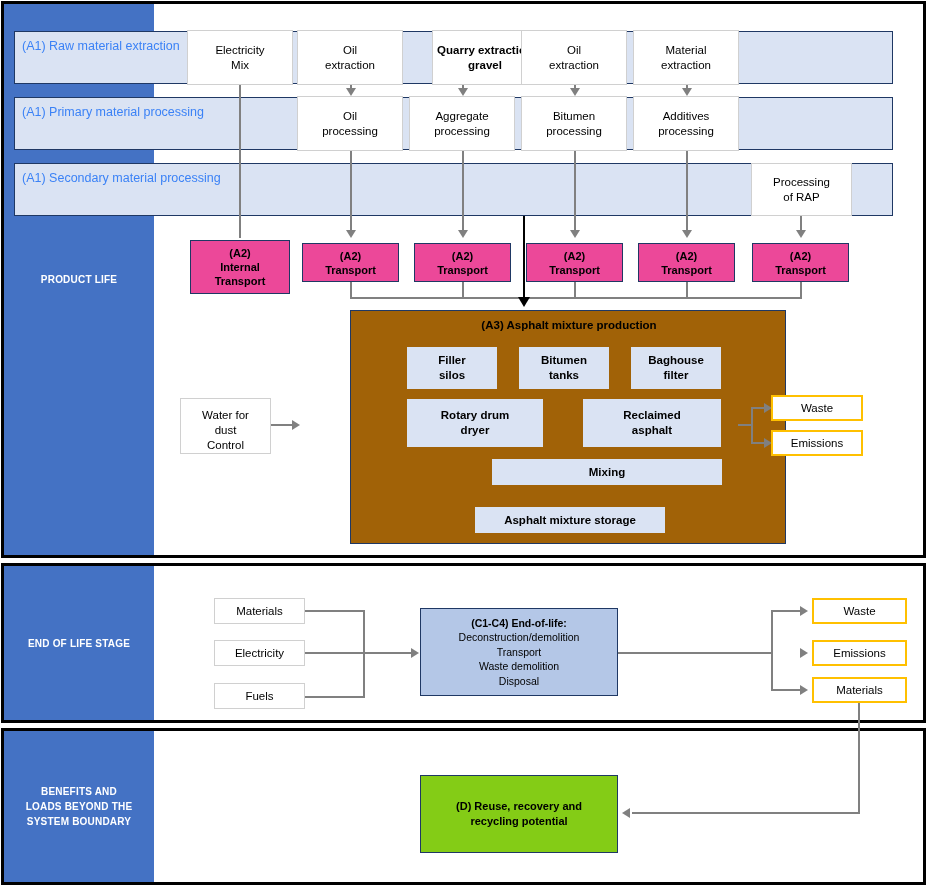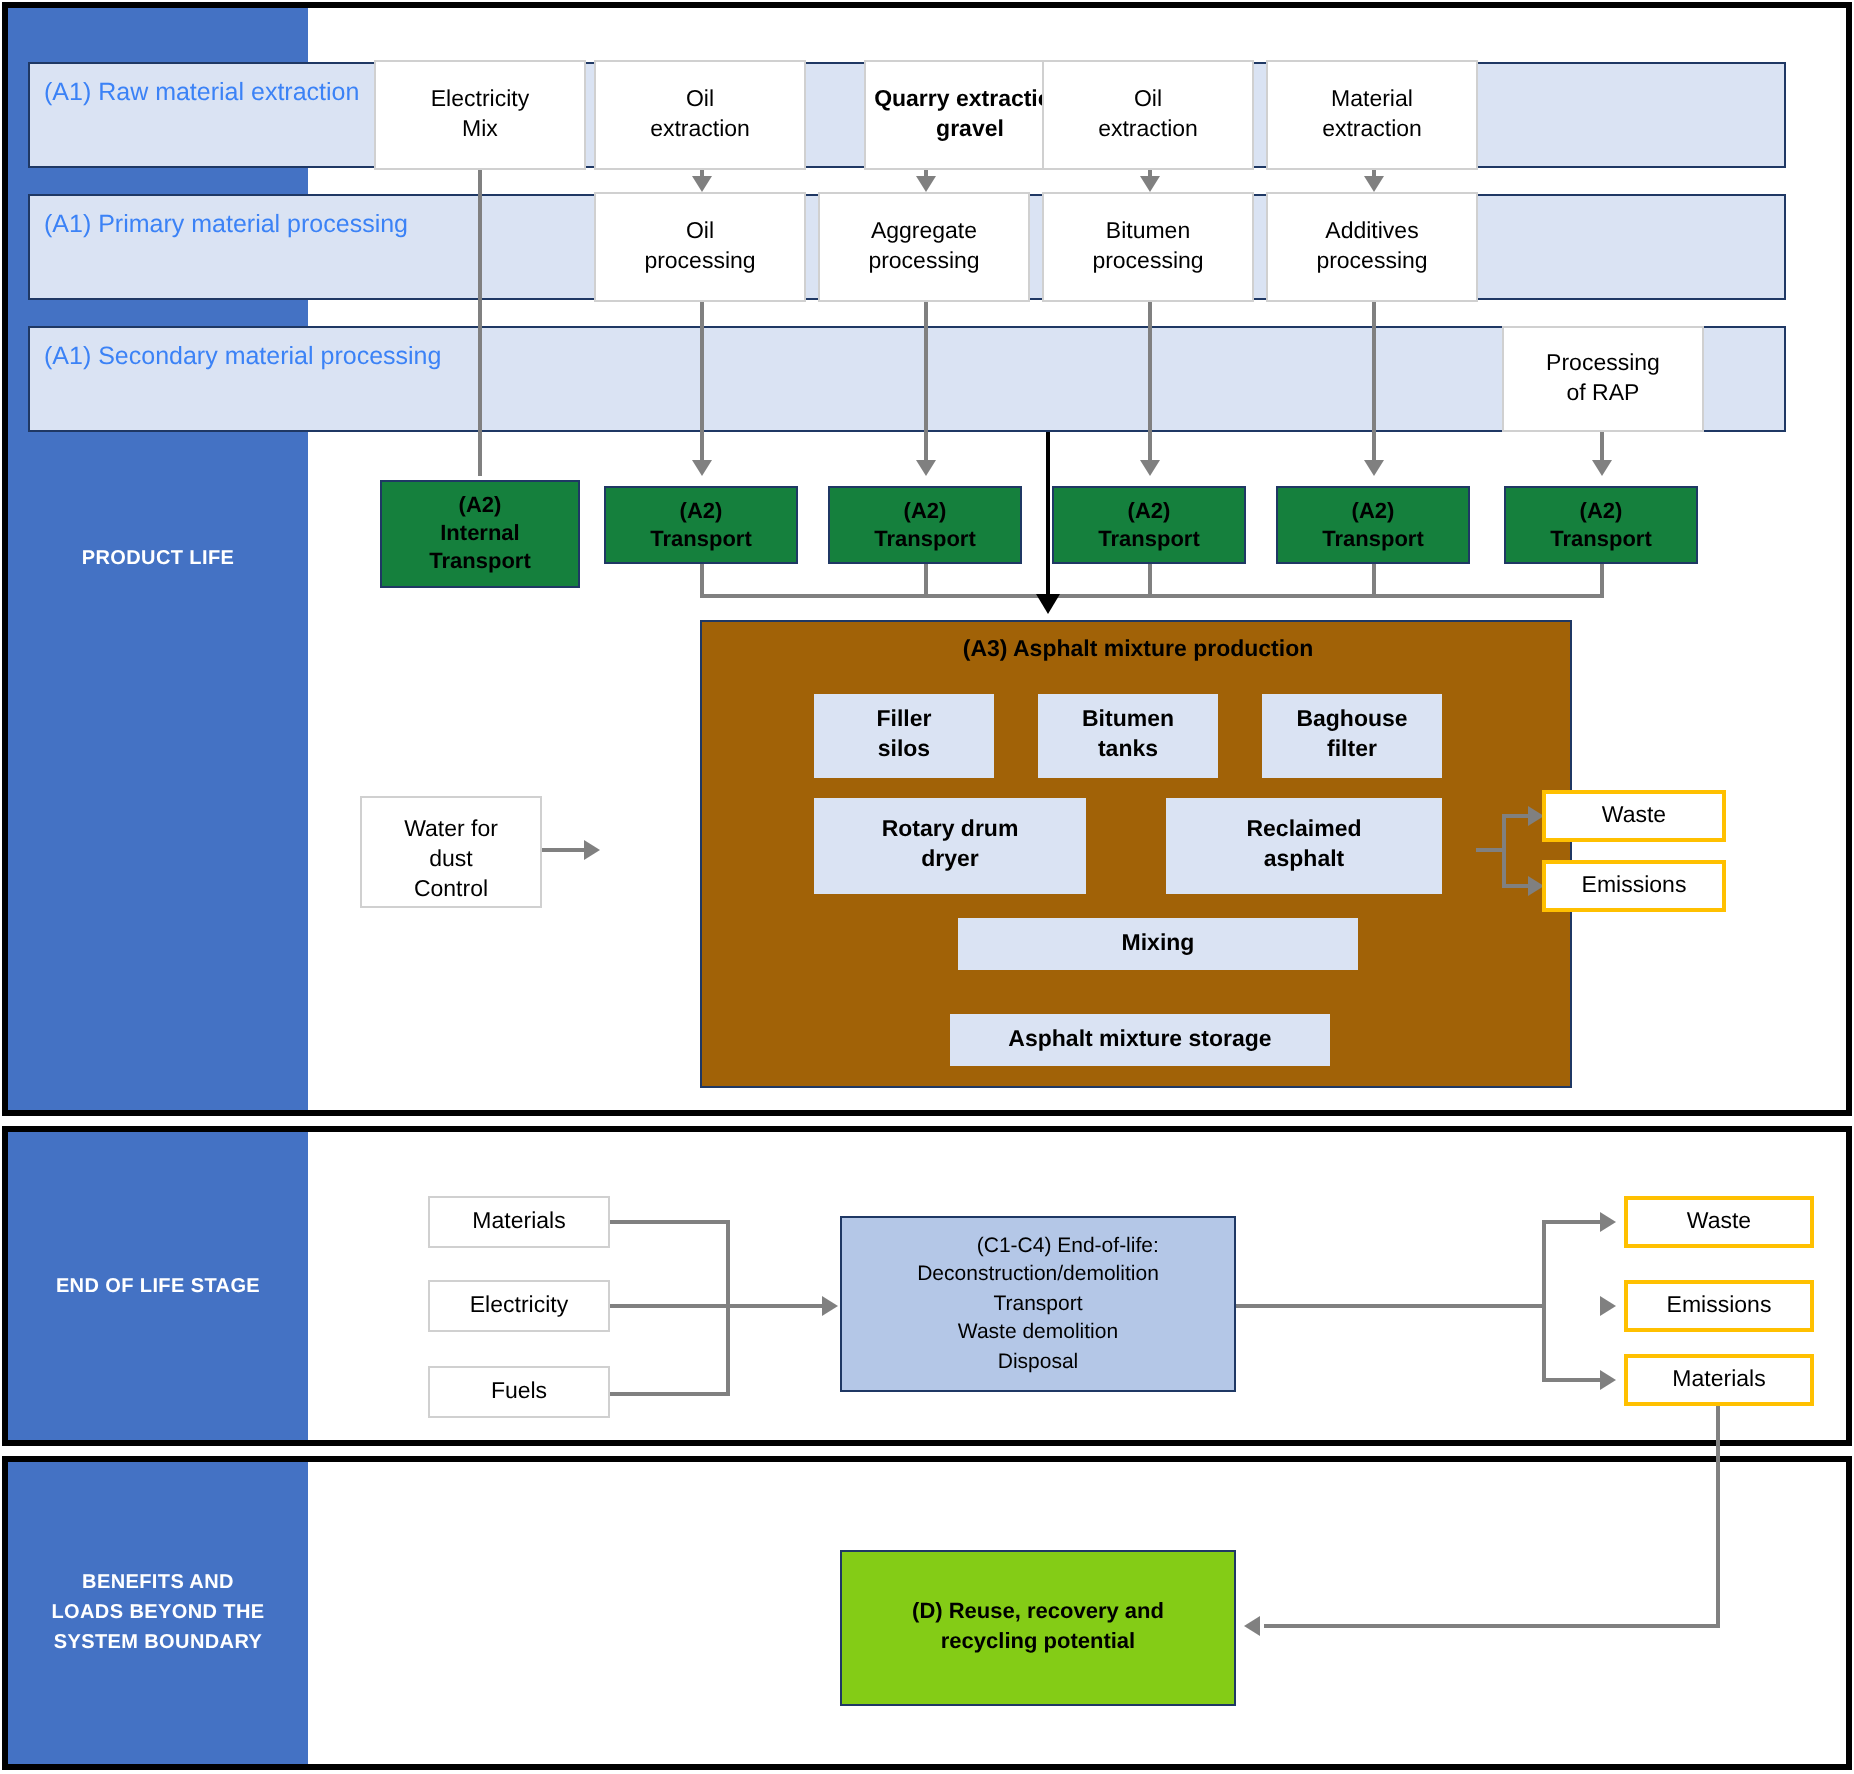--- a/index.html
+++ b/index.html
@@ -23,39 +23,39 @@
   
   .band{position:absolute;background:#dae3f3;border:1.5px solid #1f3864;box-sizing:border-box;}
   .band-text{position:absolute;color:#3b82f6;font-size:12.5px;line-height:17px;}
 
   
   .wbox{position:absolute;background:#ffffff;border:1px solid #d0d0d0;box-sizing:border-box;
     display:flex;align-items:center;justify-content:center;text-align:center;
     font-size:11.5px;line-height:15px;color:#000;}
 
   
-  .a2box{position:absolute;background:#15803d;border:1.6px solid #1f3864;box-sizing:border-box;
+  .a2box{position:absolute;background:#ec4899;border:1.6px solid #1f3864;box-sizing:border-box;
     display:flex;flex-direction:column;align-items:center;justify-content:center;text-align:center;
     font-size:11px;line-height:14px;color:#000;font-weight:bold;}
 
   
   #a3{position:absolute;left:302px;top:310px;width:436px;height:234px;
     background:#a16207;border:1.6px solid #1f3864;box-sizing:border-box;margin-left:48px;}
   #a3-title{position:absolute;left:0;top:8px;width:436px;text-align:center;
     font-size:11.5px;font-weight:bold;color:#000;}
   .a3box{position:absolute;background:#dae3f3;box-sizing:border-box;
     display:flex;align-items:center;justify-content:center;text-align:center;
     font-size:11.5px;line-height:15px;font-weight:bold;color:#000;}
 
   
   #eol-box{position:absolute;left:420px;top:608px;width:198px;height:88px;
     background:#b4c7e7;border:1.6px solid #1f3864;box-sizing:border-box;
     display:flex;align-items:center;justify-content:center;text-align:center;
     font-size:10.5px;line-height:14.5px;color:#000;}
-  #eol-box .hd{font-weight:normal;text-align:right;}
+  #eol-box .hd{font-weight:bold;}
 
   
   #d-box{position:absolute;left:420px;top:775px;width:198px;height:78px;
     background:#84cc16;border:1.6px solid #1f3864;box-sizing:border-box;
     display:flex;align-items:center;justify-content:center;text-align:center;
     font-size:11px;line-height:15px;font-weight:bold;color:#000;}
 
   
   .ybox{position:absolute;background:#ffffff;border:2px solid #ffc000;box-sizing:border-box;
     display:flex;align-items:center;justify-content:center;text-align:center;
@@ -178,21 +178,21 @@
   <div class="ln lnh" style="left:271px;top:424px;width:22px;"></div>
   <div class="arrow-r" style="left:292px;top:420px;"></div>
 
   <div id="a3">
     <div id="a3-title">(A3) Asphalt mixture production</div>
     <div class="a3box" style="left:56px;top:36px;width:90px;height:42px;">Filler<br>silos</div>
     <div class="a3box" style="left:168px;top:36px;width:90px;height:42px;">Bitumen<br>tanks</div>
     <div class="a3box" style="left:280px;top:36px;width:90px;height:42px;">Baghouse<br>filter</div>
     <div class="a3box" style="left:56px;top:88px;width:136px;height:48px;">Rotary drum<br>dryer</div>
     <div class="a3box" style="left:232px;top:88px;width:138px;height:48px;">Reclaimed<br>asphalt</div>
-    <div class="a3box" style="left:128px;top:148px;width:200px;height:26px;">Mixing</div>
+    <div class="a3box" style="left:141px;top:148px;width:230px;height:26px;">Mixing</div>
     <div class="a3box" style="left:124px;top:196px;width:190px;height:26px;">Asphalt mixture storage</div>
   </div>
 
   <div class="ln lnh" style="left:738px;top:424px;width:14px;"></div>
   <div class="ln lnv" style="left:751px;top:407px;height:36px;"></div>
   <div class="ln lnh" style="left:751px;top:407px;width:14px;"></div>
   <div class="arrow-r" style="left:764px;top:403px;"></div>
   <div class="ln lnh" style="left:751px;top:442px;width:14px;"></div>
   <div class="arrow-r" style="left:764px;top:438px;"></div>
   <div class="ybox" style="left:771px;top:395px;width:92px;height:26px;">Waste</div>

